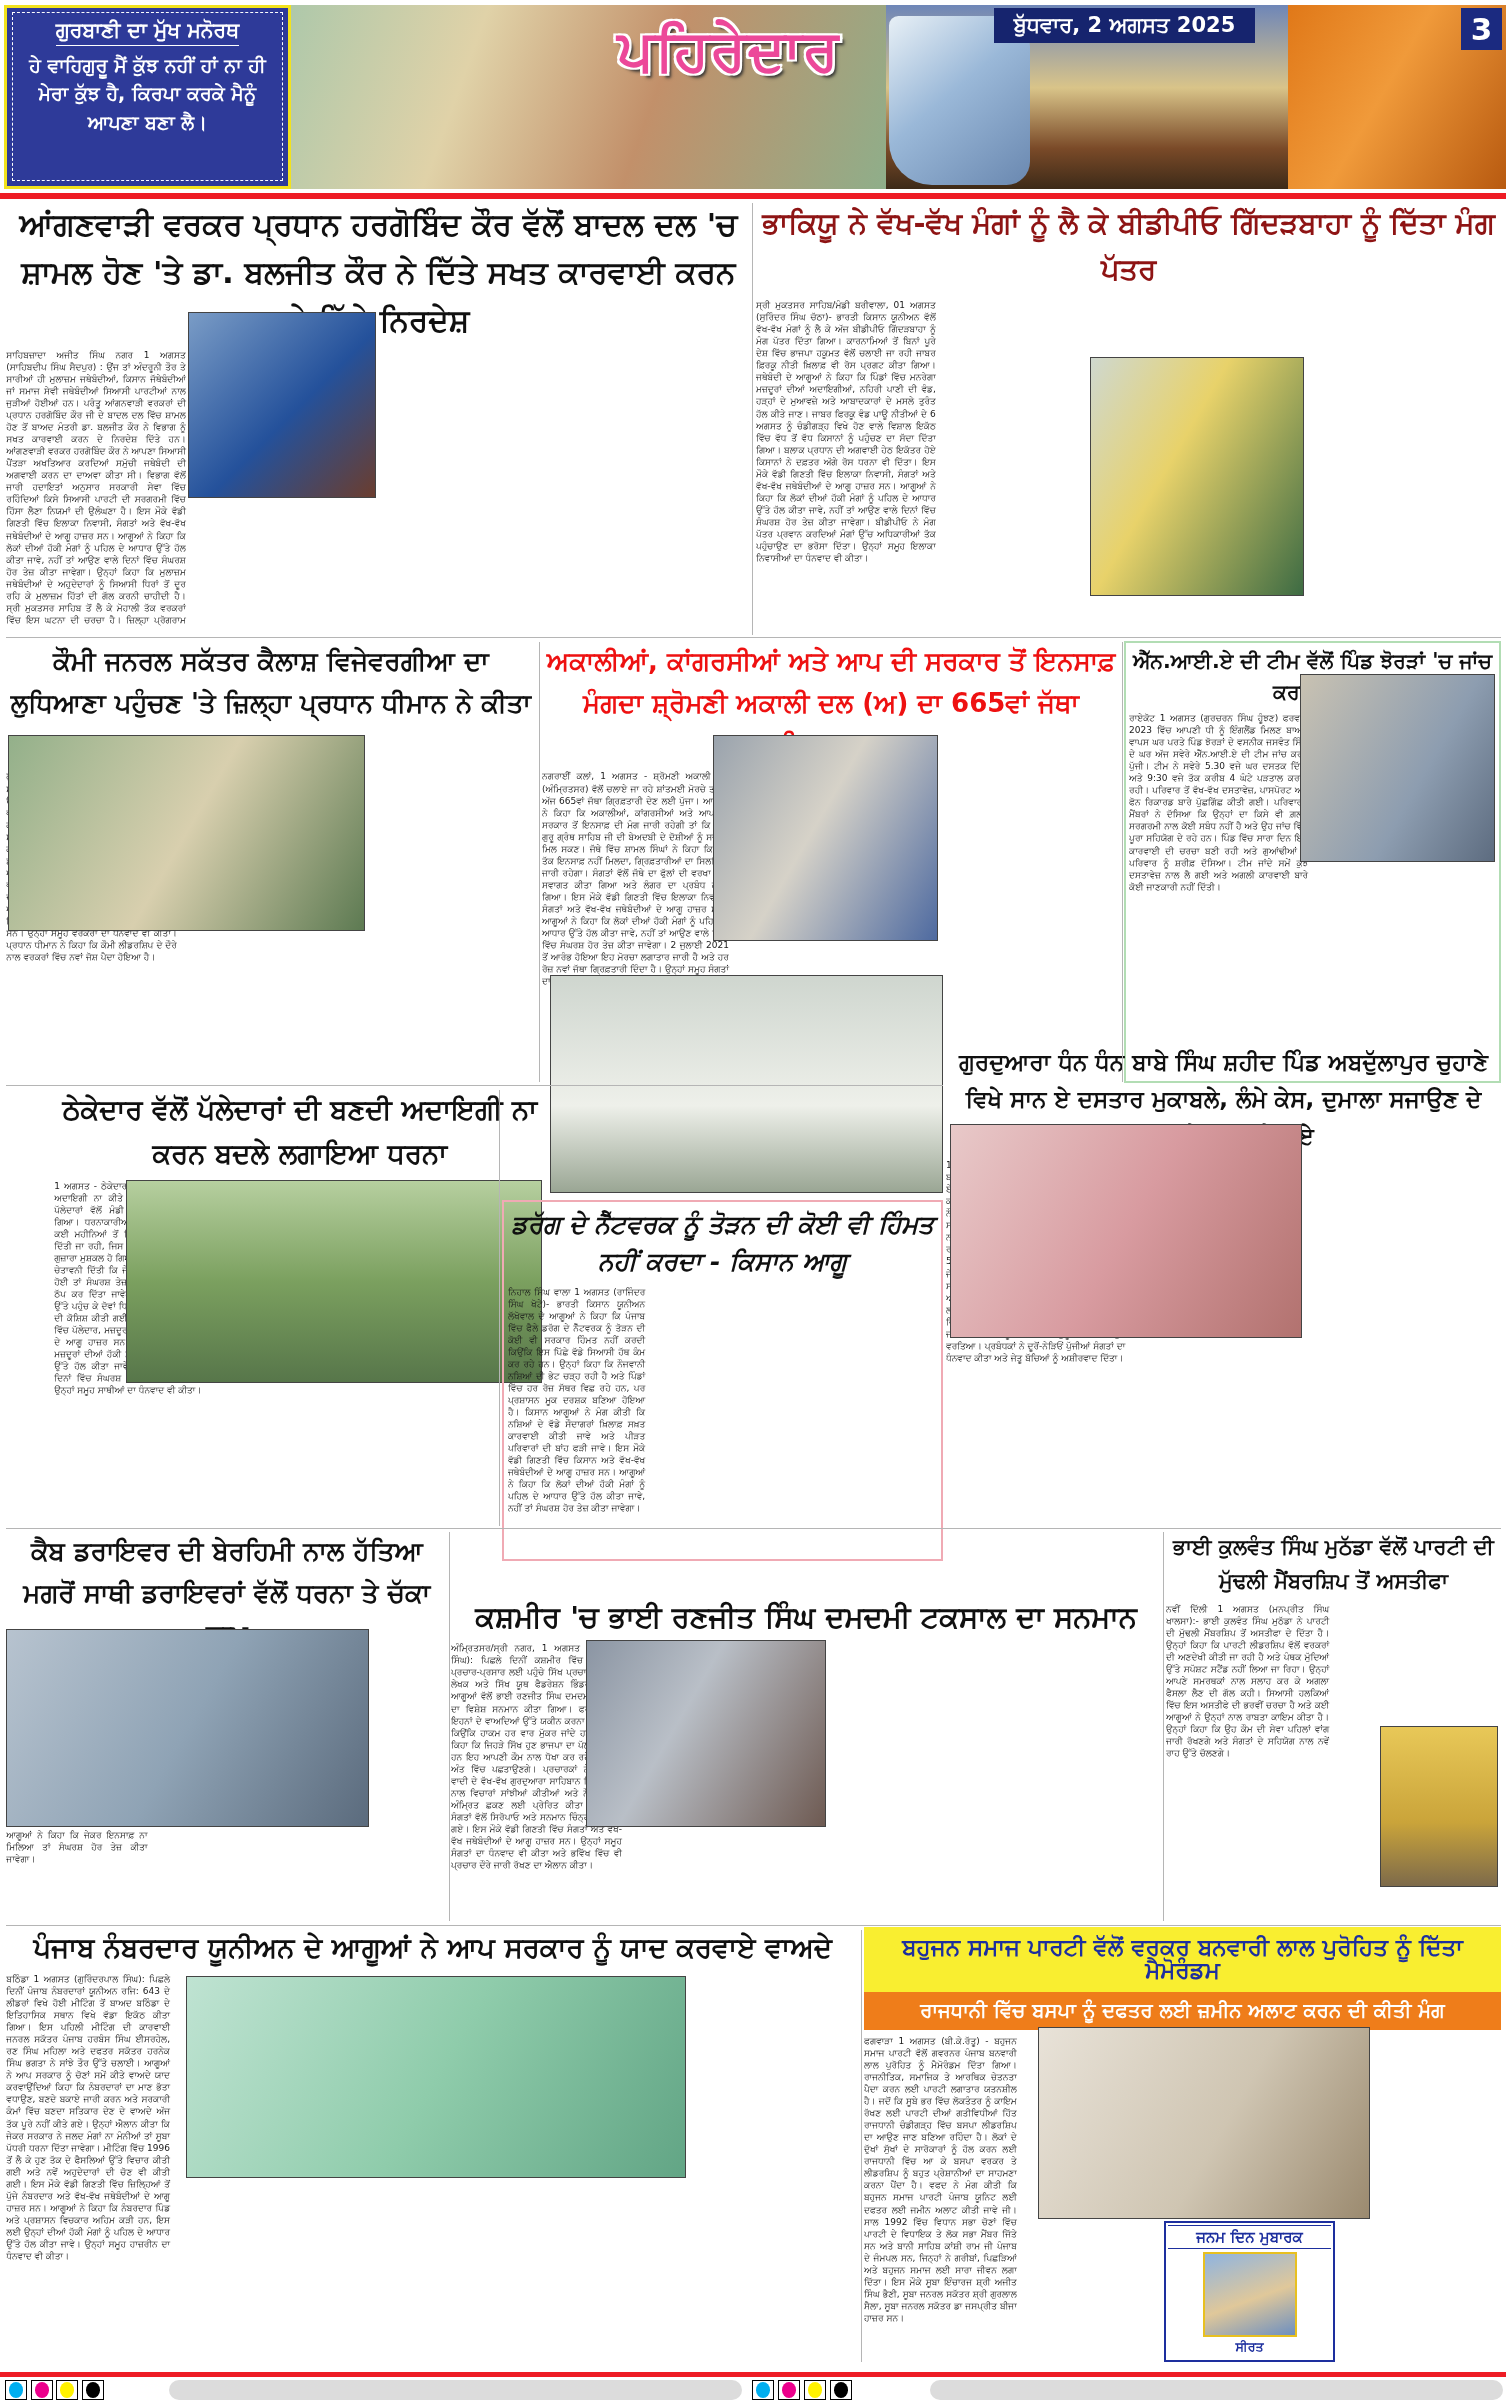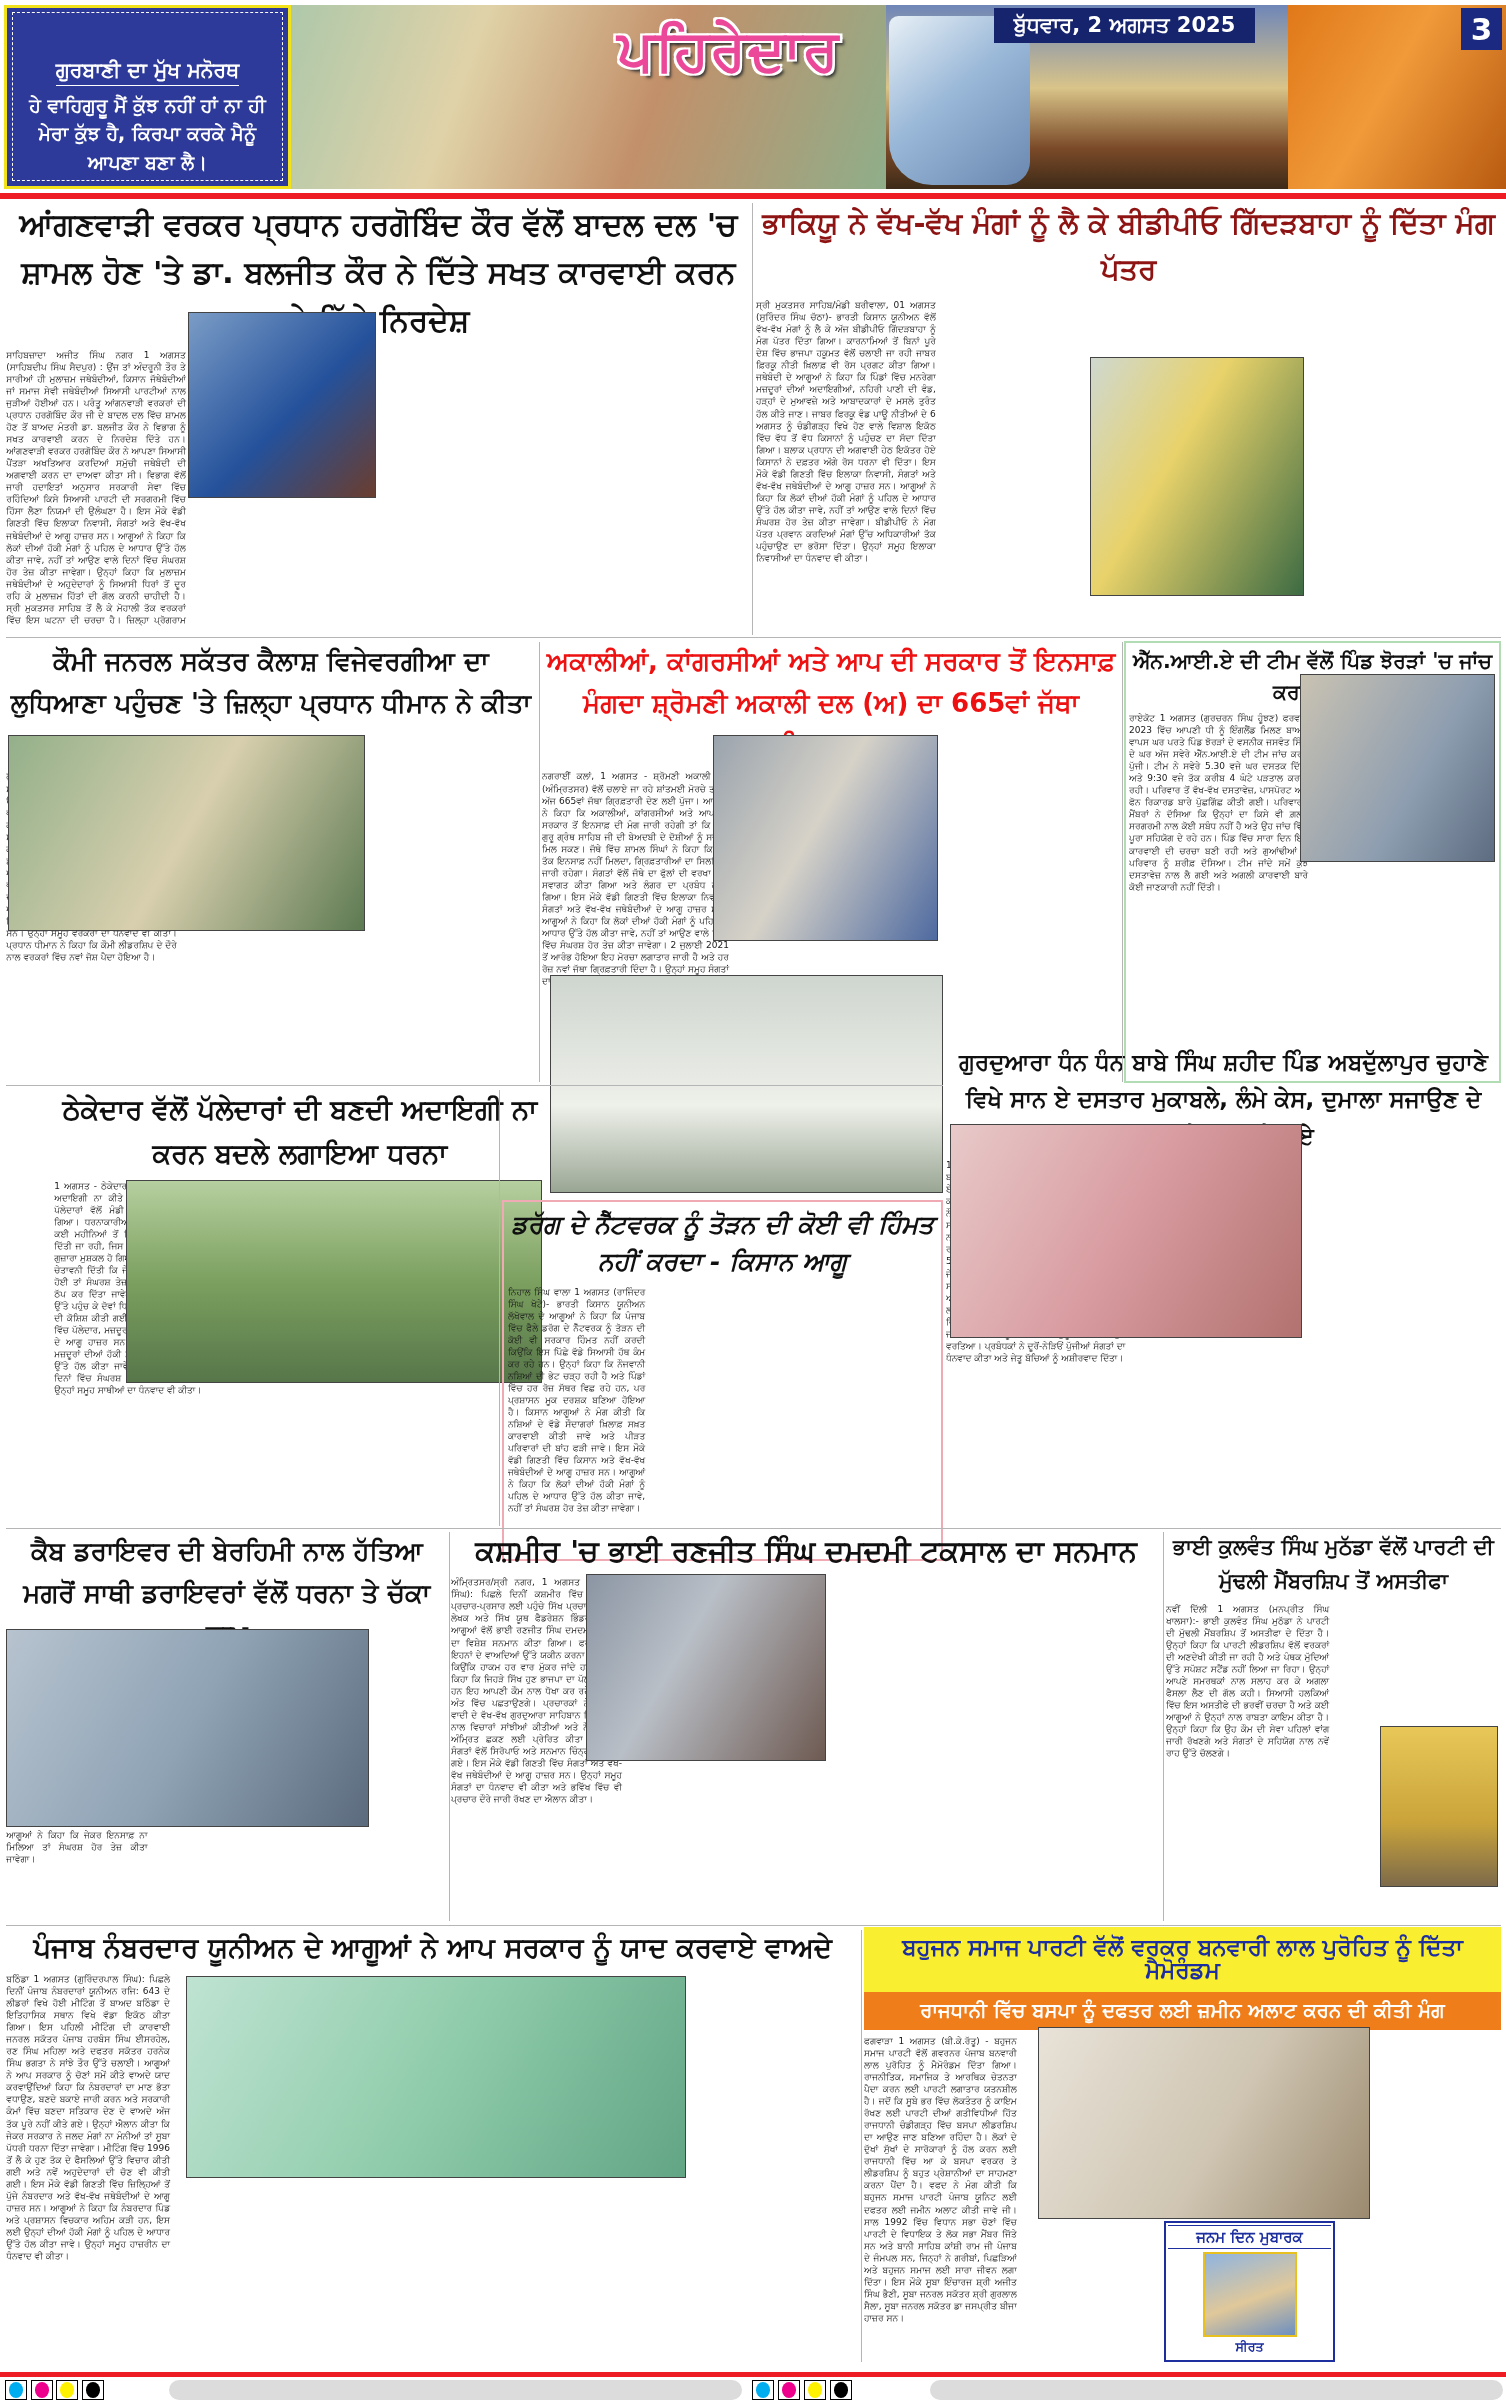--- a/index.html
+++ b/index.html
@@ -6,21 +6,21 @@
   *{box-sizing:border-box;}
   .page{position:relative;width:1506px;height:2401px;background:#ffffff;margin:0 auto;
         font-family:"DejaVu Sans","Liberation Sans",sans-serif;color:#1a1a1a;overflow:hidden;}
   
   .masthead{position:absolute;left:0;top:0;width:1506px;height:193px;overflow:hidden;}
   .quote-box{position:absolute;left:3.9px;top:4.7px;width:287px;height:184px;background:#2e3a99;
              border:3.1px solid #f2e21c;padding:4.7px;}
   .quote-inner{width:100%;height:100%;border:1.6px dashed #ffffff;display:flex;flex-direction:column;
                align-items:center;justify-content:flex-start;padding:4.7px 3.1px;}
   .quote-title{color:#fff;font-weight:bold;font-size:20.4px;text-align:center;border-bottom:1.6px solid #fff;
-               padding-bottom:3.1px;margin-bottom:4.7px;margin-top:40px;}
+               padding-bottom:3.1px;margin-bottom:4.7px;}
   .quote-text{color:#fff;font-weight:bold;font-size:19px;text-align:center;line-height:1.5;}
   .mast-art{position:absolute;left:291px;top:4.7px;width:595px;height:184px;
             background:linear-gradient(110deg,#aec8aa 0%,#e0d2a8 30%,#c2906a 60%,#8fae8a 100%);}
   .brand-title{position:absolute;left:338px;top:17.3px;width:502px;text-align:right;font-size:57px;font-weight:bold;
                color:#ec4899;letter-spacing:1.6px;
                text-shadow:-2.4px -2.4px 0 #fff,2.4px -2.4px 0 #fff,-2.4px 2.4px 0 #fff,2.4px 2.4px 0 #fff,3.9px 3.9px 3.1px #333;}
   .mast-right{position:absolute;left:886px;top:4.7px;width:620px;height:184px;
               background:linear-gradient(180deg,#6e86b8 0%,#d9c489 45%,#7a4a28 78%,#3d2a18 100%);}
   .map-art{position:absolute;left:889px;top:15.7px;width:141px;height:169px;
            background:linear-gradient(140deg,#e8f0f6 0%,#9ab8d8 45%,#6a88b0 100%);border-radius:9.4px 31px 23.6px 43px;}
@@ -52,21 +52,21 @@
   .a5{left:1124px;top:641px;width:377px;height:442px;border:2.4px solid #b2ddb4;padding:3.1px;}
   .a5 .hl{font-size:20.4px;line-height:1.5;}
   .a6{left:6.3px;top:1087px;width:491px;height:440px;margin-left:48px;}
   .a6 .hl{font-size:27.5px;line-height:1.6;}
   .a7{left:502px;top:1200px;width:441px;height:361px;border:2.4px solid #f0aab4;padding:3.9px;}
   .a7 .hl{font-size:25px;line-height:1.5;font-style:italic;}
   .a8{left:946px;top:1044px;width:555px;height:517px;}
   .a8 .hl{font-size:23px;line-height:1.6;}
   .a9{left:6.3px;top:1531px;width:441px;height:393px;}
   .a9 .hl{font-size:26px;line-height:1.6;}
-  .a10{left:451px;top:1531px;width:710px;height:393px;}
+  .a10{left:451px;top:1597px;width:710px;height:393px;}
   .a10 .hl{font-size:29px;line-height:1.4;}
   .a11{left:1166px;top:1531px;width:335px;height:393px;}
   .a11 .hl{font-size:21px;line-height:1.6;}
   .a12{left:6.3px;top:1927px;width:853px;height:437px;}
   .a12 .hl{font-size:27.5px;line-height:1.5;}
   .a13{left:864px;top:1927px;width:637px;height:437px;}
   .banner{background:#f9ee30;color:#1d2f9e;font-weight:bold;font-size:23px;text-align:center;
           line-height:1.0;padding:9.4px 1.6px;}
   .subband{background:#ef7d1a;color:#ffffff;font-weight:bold;font-size:19.6px;text-align:center;
            line-height:1.0;padding:9.4px 1.6px;}

